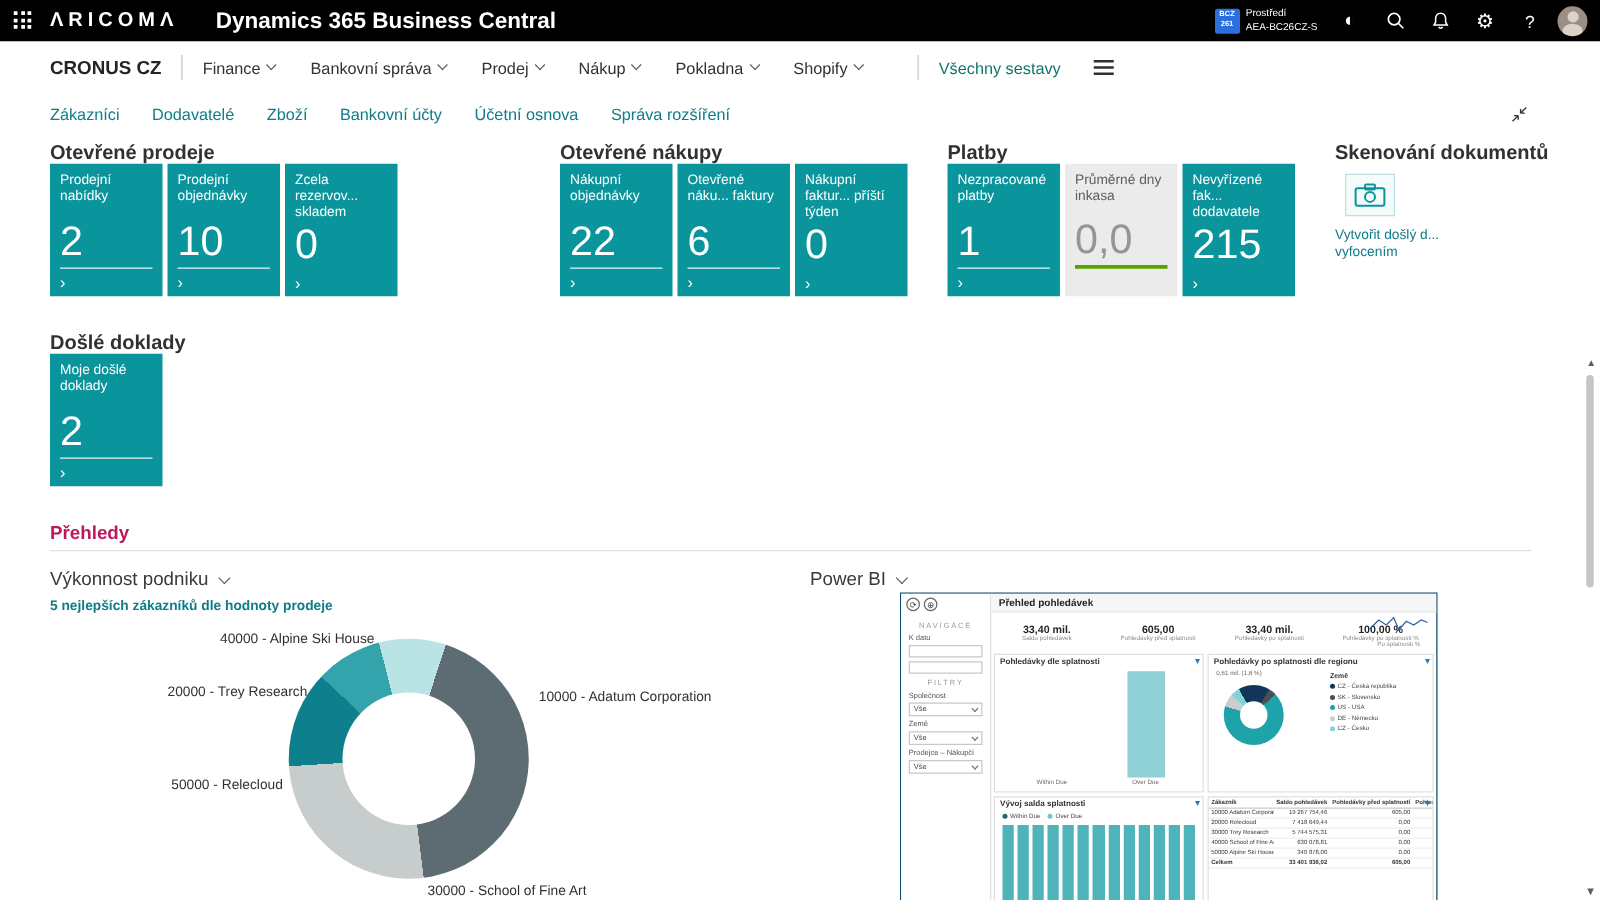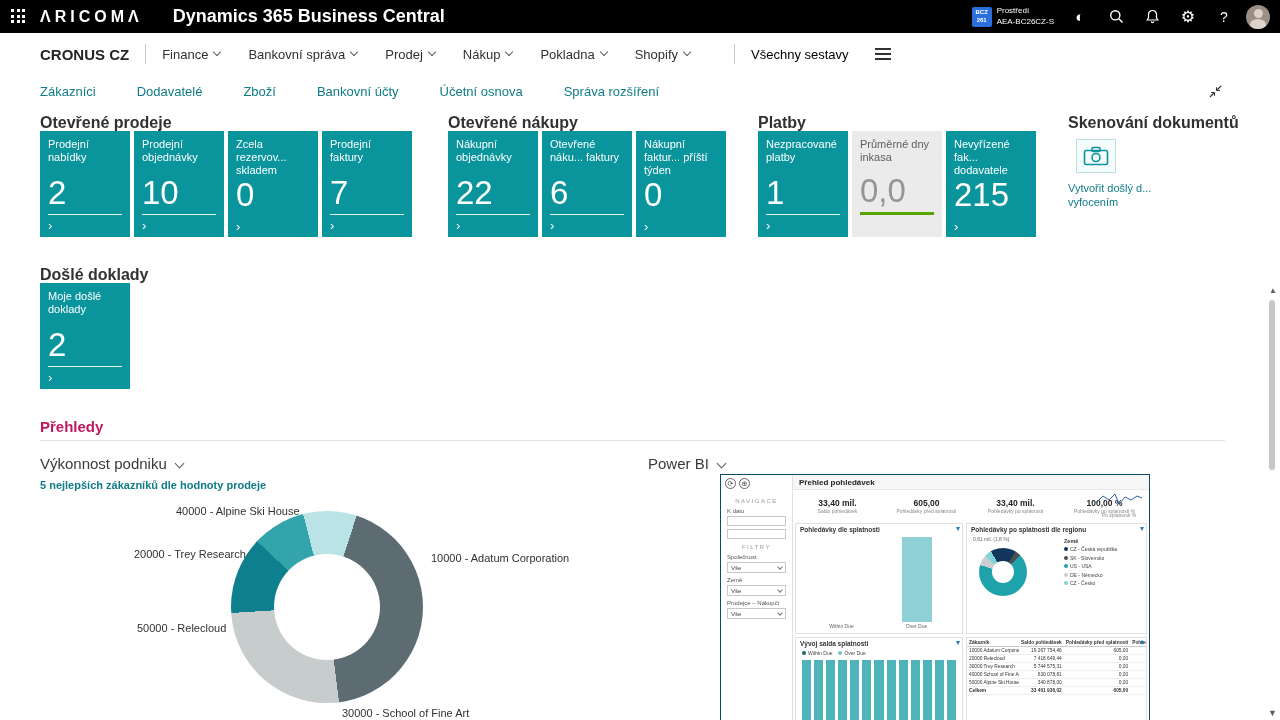--- a/index.html
+++ b/index.html
@@ -33,25 +33,25 @@
 
 .navbar{position:absolute;left:0;top:33px;width:1280px;background:#fff;z-index:20}
 .nav-row1{display:flex;align-items:center;height:42px;padding-left:40px}
 .company{font-size:15px;font-weight:bold;color:#252423;cursor:pointer;white-space:nowrap}
 .vdiv{width:1px;height:20px;background:#c8c6c4;margin:0 16px;flex:none}
 .menu-row{display:flex;align-items:center}
 .menu-item{display:flex;align-items:center;gap:6px;font-size:13px;color:#323130;
   margin-right:28px;cursor:pointer;white-space:nowrap}
 .caret{width:6px;height:6px;border-right:1.3px solid #605e5c;border-bottom:1.3px solid #605e5c;
   transform:rotate(45deg);margin-top:-4px;flex:none}
-.plain-item{font-size:13px;color:#000000;cursor:pointer;white-space:nowrap}
+.plain-item{font-size:13px;color:#0f766e;cursor:pointer;white-space:nowrap}
 .hamburger{width:16px;height:12px;display:flex;flex-direction:column;justify-content:space-between;
   margin-left:26px;cursor:pointer}
 .hamburger i{height:1.6px;background:#323130;display:block}
-.nav-row2{display:flex;align-items:center;height:32px;padding-left:40px;gap:41px}
+.nav-row2{display:flex;align-items:center;height:32px;padding-left:40px;gap:26px}
 .quick-link{font-size:13px;color:#0f7c88;cursor:pointer;white-space:nowrap}
 .collapse-btn{margin-left:auto;margin-right:58px;cursor:pointer;display:flex}
 
 
 .section-title{position:absolute;font-size:16px;font-weight:bold;color:#323130;white-space:nowrap}
 .tile-row{position:absolute;display:flex;gap:4px}
 .tile{width:90px;height:106px;background:#0a949c;color:#fff;padding:7px 8px 6px;
   display:flex;flex-direction:column;cursor:pointer}
 .tile-label{font-size:11px;line-height:1.2}
 .tile-value{margin-top:auto;font-size:33px;font-weight:200;line-height:1}
@@ -265,26 +265,20 @@
         <div class="tile-value">10</div>
         <div class="tile-underline"></div>
         <div class="tile-chevron"></div>
       </div>
       <div class="tile teal">
         <div class="tile-label">Zcela rezervov... skladem</div>
         <div class="tile-value">0</div>
         <div class="tile-underline"></div>
         <div class="tile-chevron"></div>
       </div>
-      <div class="tile teal">
-        <div class="tile-label">Prodejní faktury</div>
-        <div class="tile-value">7</div>
-        <div class="tile-underline"></div>
-        <div class="tile-chevron"></div>
-      </div>
     </div>
 
   <div class="section-title" style="left:448px;top:114px">Otevřené nákupy</div>
   <div class="tile-row" style="left:448px;top:131px">
 
   <div class="tile teal">
         <div class="tile-label">Nákupní objednávky</div>
         <div class="tile-value">22</div>
         <div class="tile-underline"></div>
         <div class="tile-chevron"></div>

